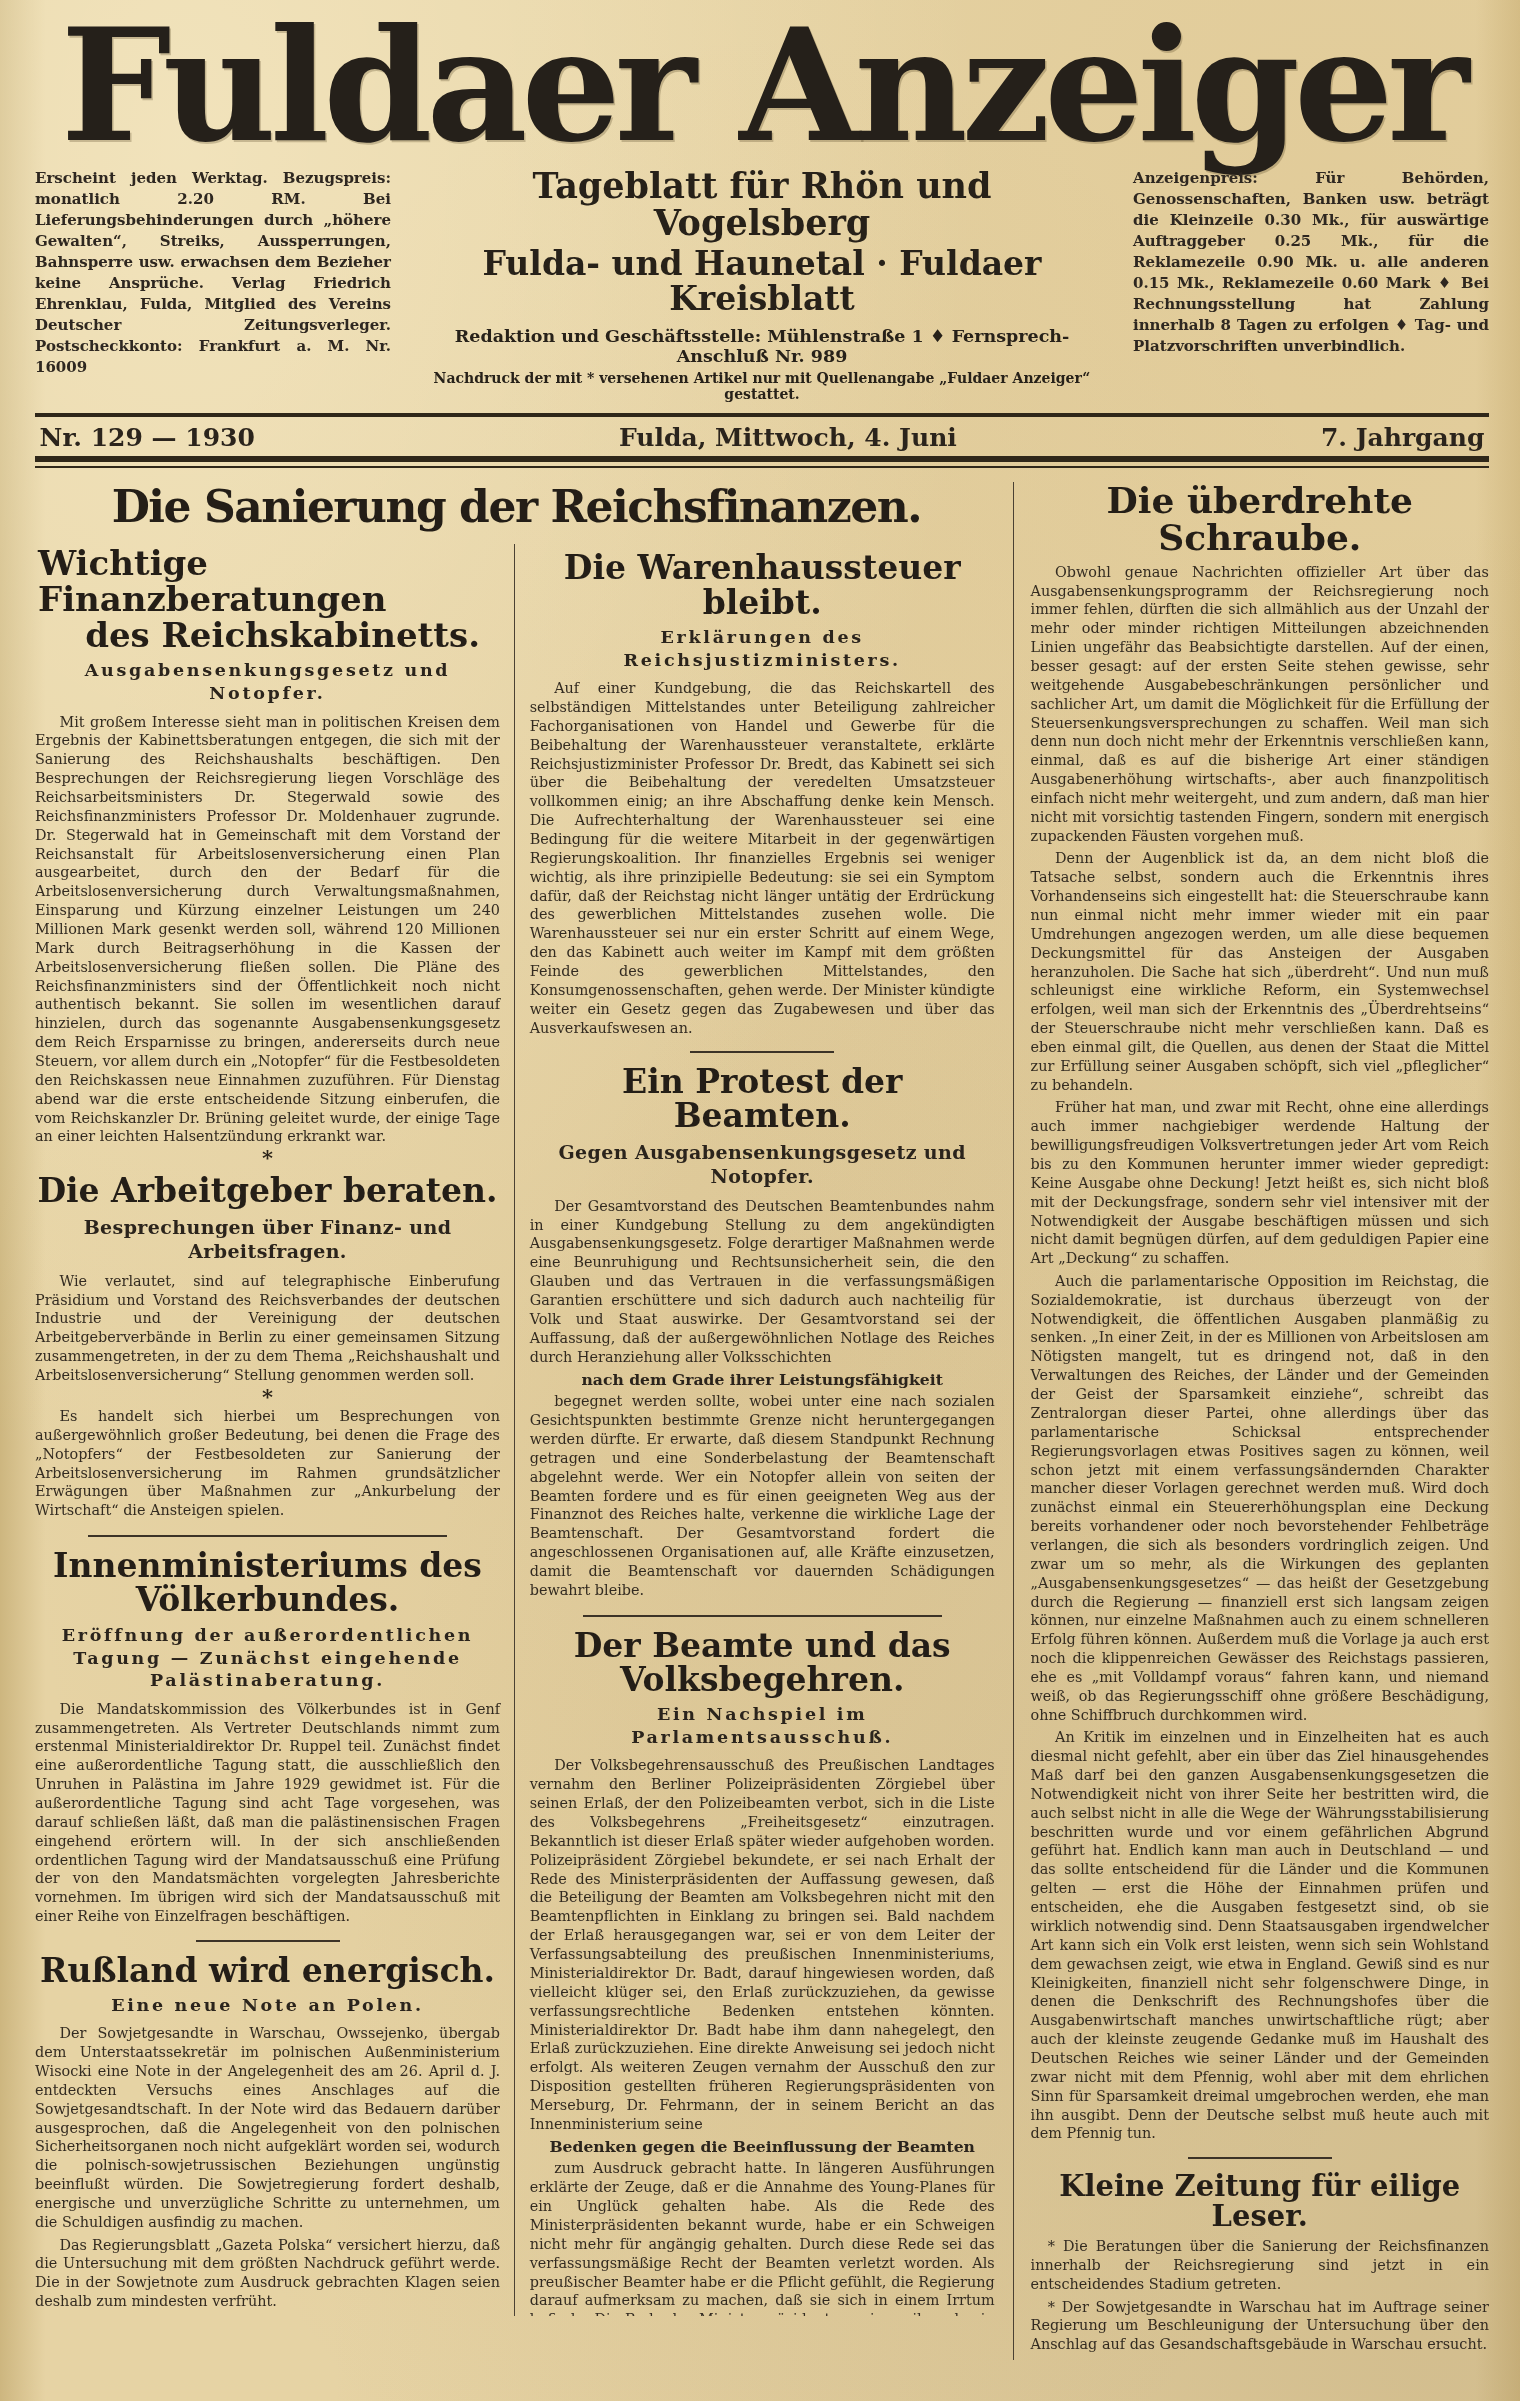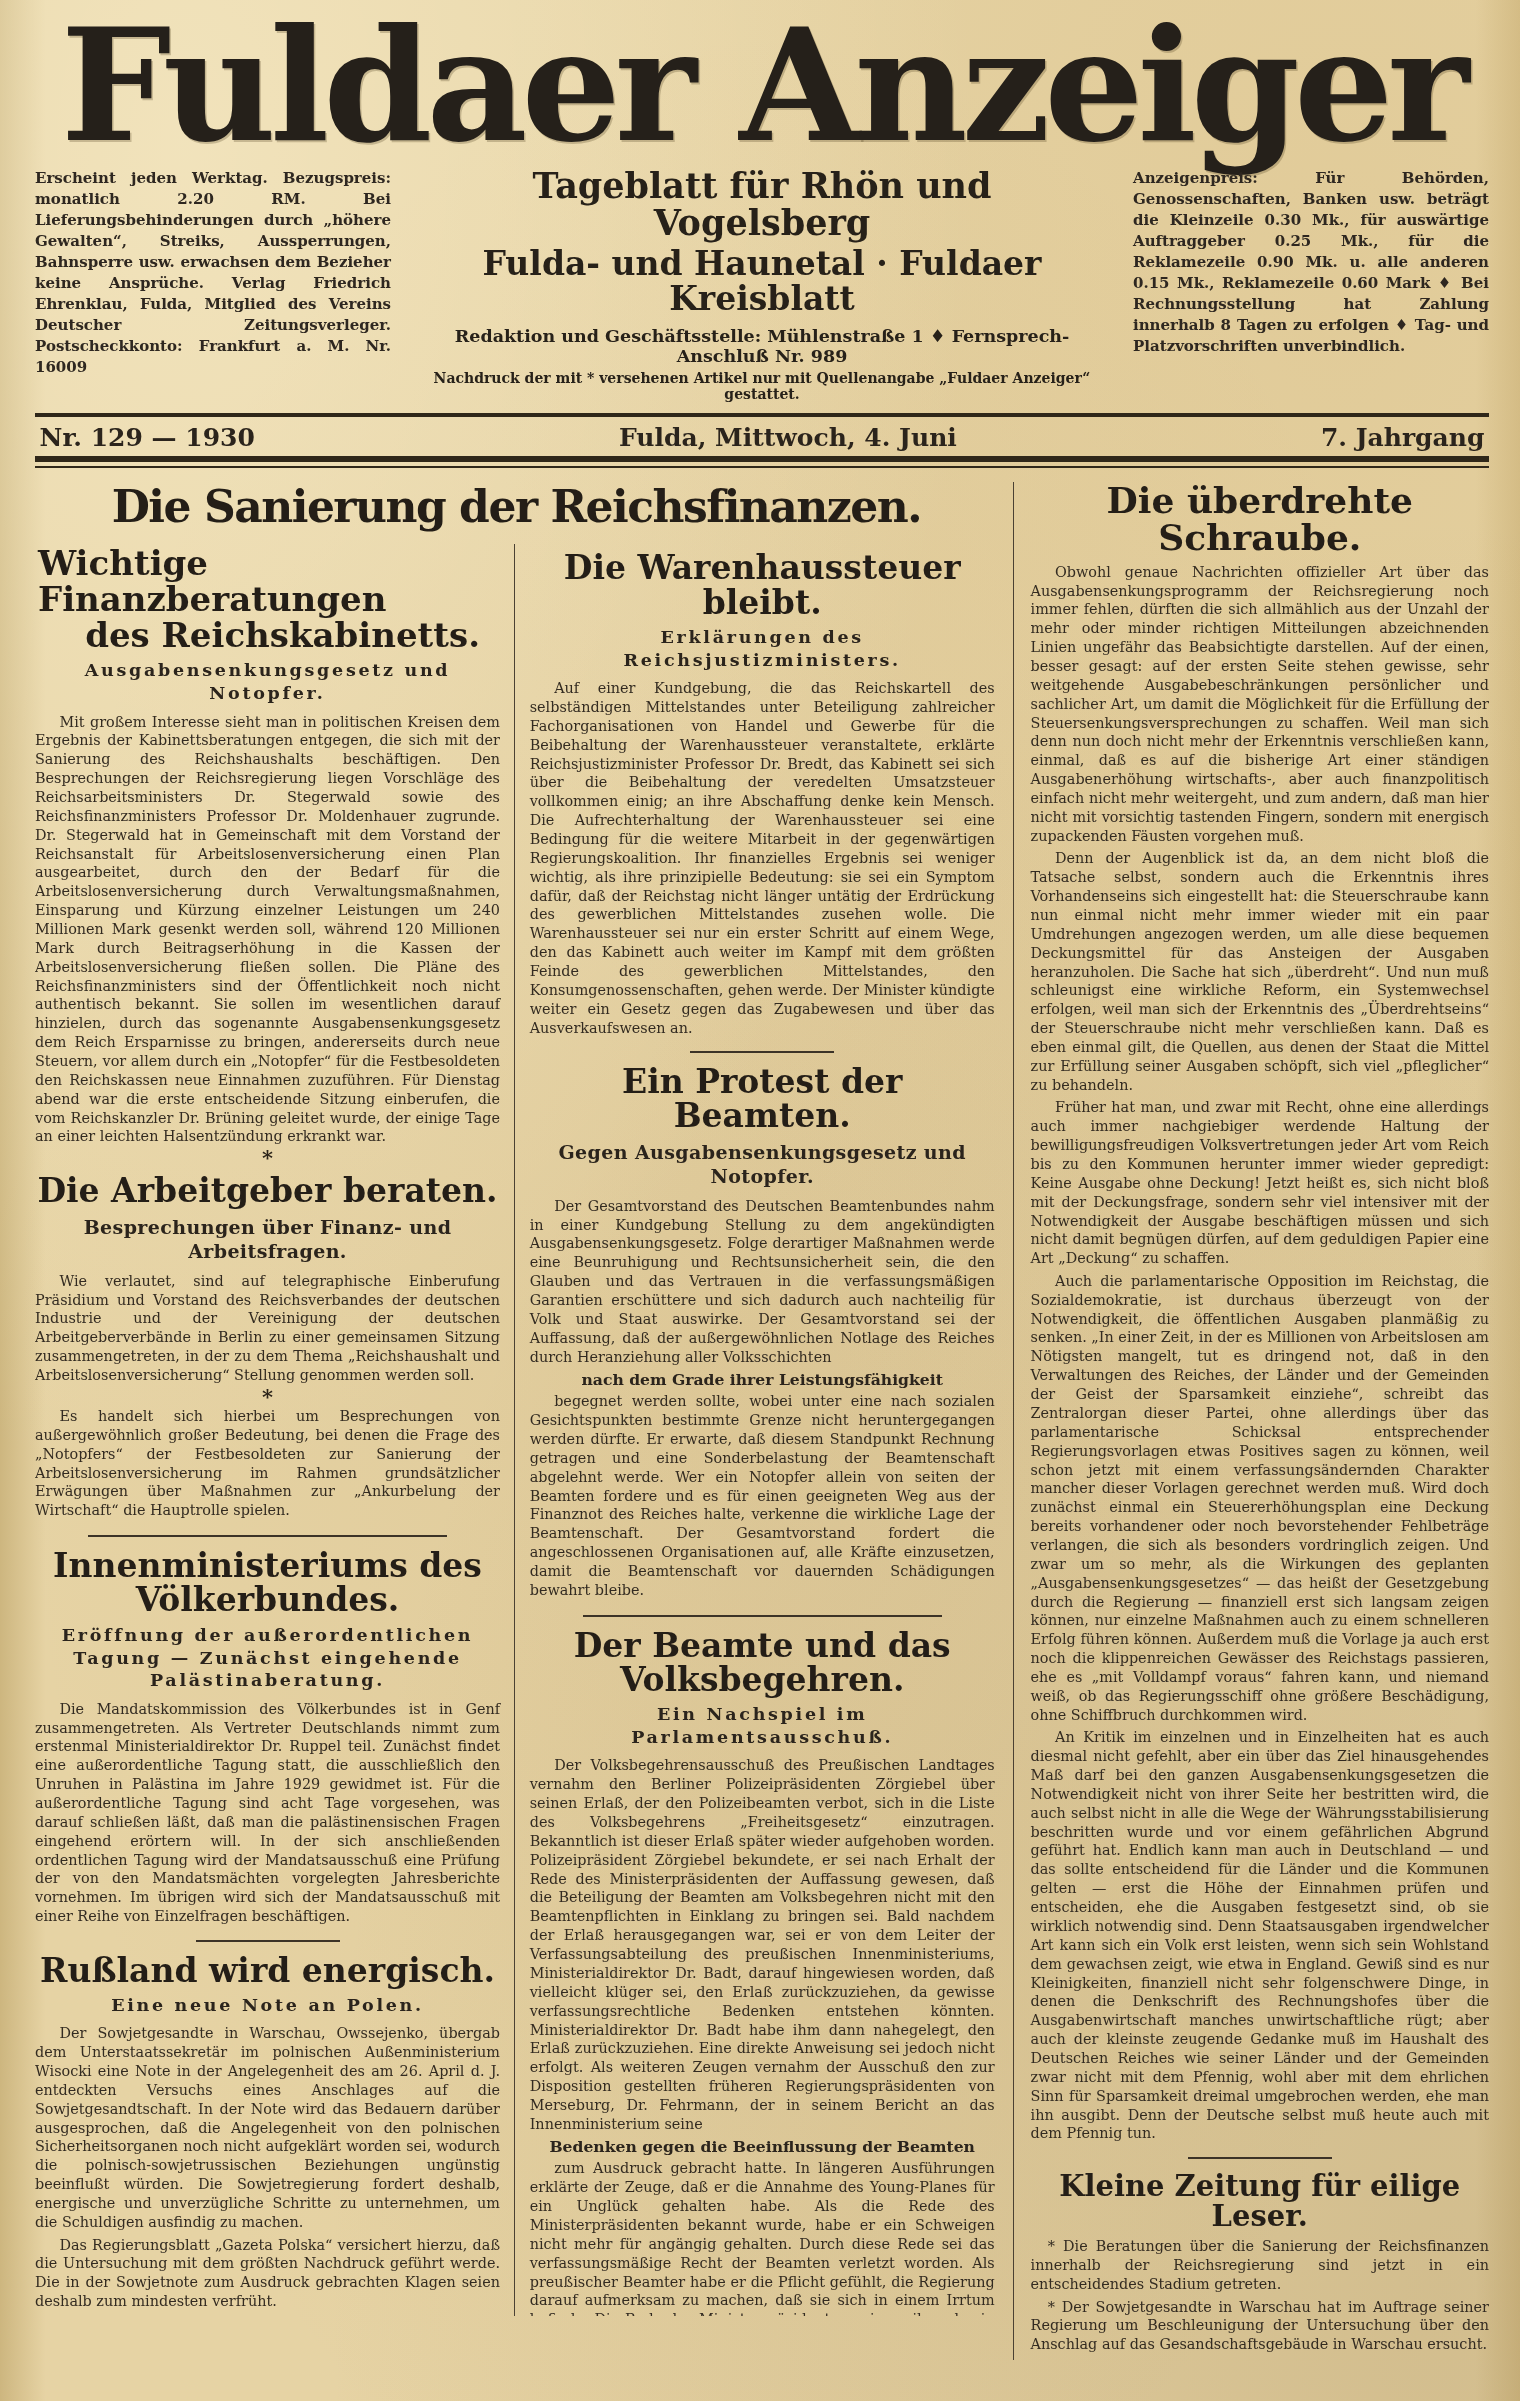--- a/index.html
+++ b/index.html
@@ -120,21 +120,21 @@
           </div>
           <div class="subhead">Ausgabensenkungsgesetz und Notopfer.</div>
           <p class="body">Mit großem Interesse sieht man in politischen Kreisen dem Ergebnis der Kabinettsberatungen entgegen, die sich mit der Sanierung des Reichshaushalts beschäftigen. Den Besprechungen der Reichsregierung liegen Vorschläge des Reichsarbeitsministers Dr. Stegerwald sowie des Reichsfinanzministers Professor Dr. Moldenhauer zugrunde. Dr. Stegerwald hat in Gemeinschaft mit dem Vorstand der Reichsanstalt für Arbeitslosenversicherung einen Plan ausgearbeitet, durch den der Bedarf für die Arbeitslosenversicherung durch Verwaltungsmaßnahmen, Einsparung und Kürzung einzelner Leistungen um 240 Millionen Mark gesenkt werden soll, während 120 Millionen Mark durch Beitragserhöhung in die Kassen der Arbeitslosenversicherung fließen sollen. Die Pläne des Reichsfinanzministers sind der Öffentlichkeit noch nicht authentisch bekannt. Sie sollen im wesentlichen darauf hinzielen, durch das sogenannte Ausgabensenkungsgesetz dem Reich Ersparnisse zu bringen, andererseits durch neue Steuern, vor allem durch ein „Notopfer“ für die Festbesoldeten den Reichskassen neue Einnahmen zuzuführen. Für Dienstag abend war die erste entscheidende Sitzung einberufen, die vom Reichskanzler Dr. Brüning geleitet wurde, der einige Tage an einer leichten Halsentzündung erkrankt war.</p>
 
           <div class="star">*</div>
 
           <h3 class="art-head">Die Arbeitgeber beraten.</h3>
           <div class="subhead plain">Besprechungen über Finanz- und Arbeitsfragen.</div>
           <p class="body">Wie verlautet, sind auf telegraphische Einberufung Präsidium und Vorstand des Reichsverbandes der deutschen Industrie und der Vereinigung der deutschen Arbeitgeberverbände in Berlin zu einer gemeinsamen Sitzung zusammengetreten, in der zu dem Thema „Reichshaushalt und Arbeitslosenversicherung“ Stellung genommen werden soll.</p>
           <div class="star">*</div>
-          <p class="body">Es handelt sich hierbei um Besprechungen von außergewöhnlich großer Bedeutung, bei denen die Frage des „Notopfers“ der Festbesoldeten zur Sanierung der Arbeitslosenversicherung im Rahmen grundsätzlicher Erwägungen über Maßnahmen zur „Ankurbelung der Wirtschaft“ die Hauptrolle spielen.</p>
+          <p class="body">Es handelt sich hierbei um Besprechungen von außergewöhnlich großer Bedeutung, bei denen die Frage des „Notopfers“ der Festbesoldeten zur Sanierung der Arbeitslosenversicherung im Rahmen grundsätzlicher Erwägungen über Maßnahmen zur „Ankurbelung der Wirtschaft“ die Ansteigen spielen.</p>
 
           <hr class="hr-full">
 
           <h3 class="art-head">Innenministeriums des Völkerbundes.</h3>
           <div class="subhead">Eröffnung der außerordentlichen Tagung — Zunächst eingehende Palästinaberatung.</div>
           <p class="body">Die Mandatskommission des Völkerbundes ist in Genf zusammengetreten. Als Vertreter Deutschlands nimmt zum erstenmal Ministerialdirektor Dr. Ruppel teil. Zunächst findet eine außerordentliche Tagung statt, die ausschließlich den Unruhen in Palästina im Jahre 1929 gewidmet ist. Für die außerordentliche Tagung sind acht Tage vorgesehen, was darauf schließen läßt, daß man die palästinensischen Fragen eingehend erörtern will. In der sich anschließenden ordentlichen Tagung wird der Mandatsausschuß eine Prüfung der von den Mandatsmächten vorgelegten Jahresberichte vornehmen. Im übrigen wird sich der Mandatsausschuß mit einer Reihe von Einzelfragen beschäftigen.</p>
 
           <hr class="hr-col">
 
           <h3 class="art-head">Rußland wird energisch.</h3>

